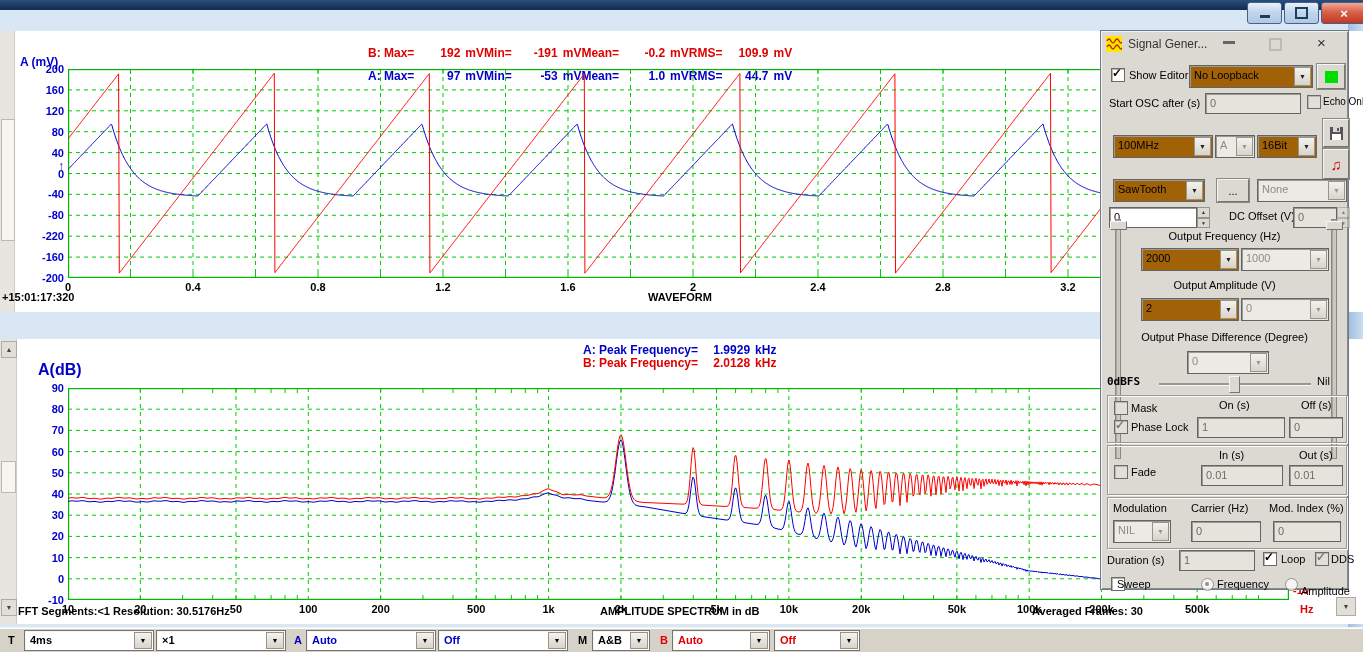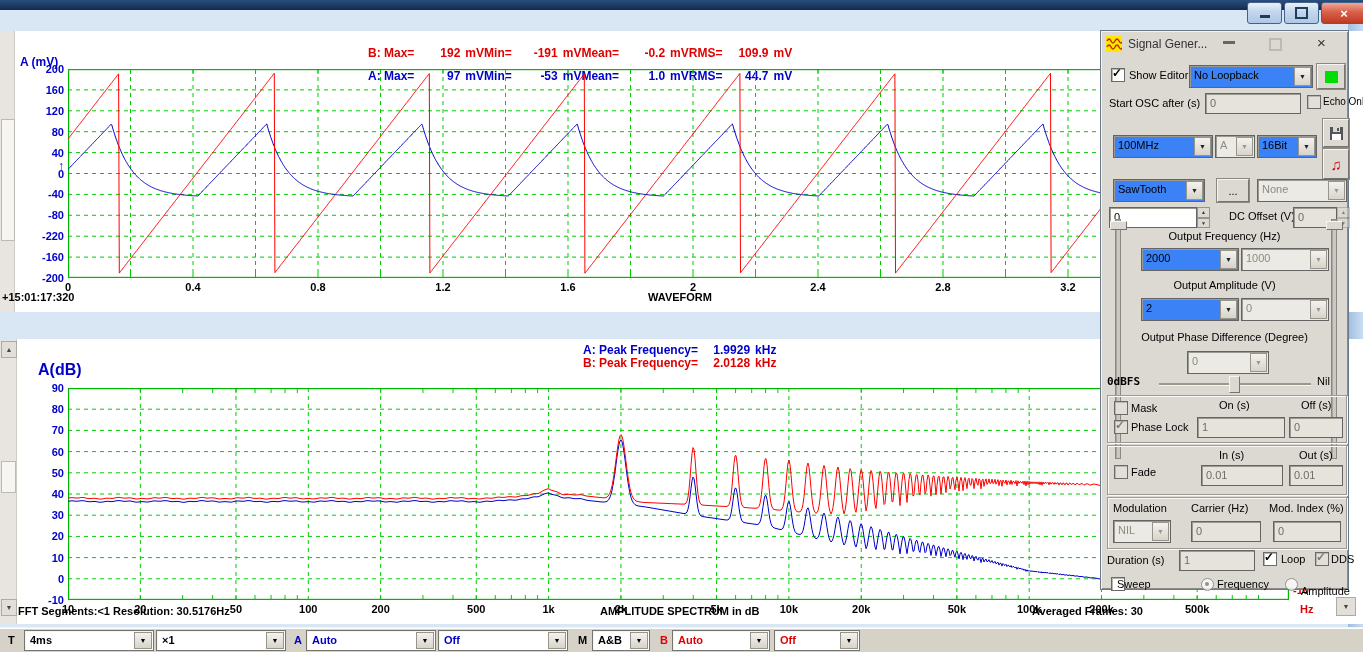--- a/index.html
+++ b/index.html
@@ -29,21 +29,21 @@
   .sbv{background:#E8E5E0;border-right:1px solid #CFCCC5}
   .sbthumb{position:absolute;left:1px;width:12px;background:#F6F5F2;border:1px solid #BDBab2}
   .sbbtn{position:absolute;left:1px;width:14px;height:15px;background:#E2DFD9;border:1px solid #AEABA3;
          display:flex;align-items:center;justify-content:center;font-size:7px;color:#444}
   
   .panel3d{background:#DCD9D3;border:1px solid #6B798C;
            box-shadow:inset 1px 1px 0 #F4F2EE, inset -1px -1px 0 #8E8B85}
   .grp{position:absolute;border:1px solid #9C9A94;box-shadow:1px 1px 0 #FAF9F7, inset 1px 1px 0 #FAF9F7}
   .grp .legend{position:absolute;top:-8px;left:8px;background:#DCD9D3;padding:0 3px;color:#000}
   .gtext{color:#8C8B84}
-  .combo{position:absolute;background:#3b82f6;border:1px solid #646464;
+  .combo{position:absolute;background:#a16207;border:1px solid #646464;
          box-shadow:inset 1px 1px 0 #9a9a92}
   .combo .t{position:absolute;left:4px;top:3px;white-space:nowrap}
   .combo .a{position:absolute;right:1px;top:1px;bottom:1px;width:15px;
             background:linear-gradient(#F4F2EE,#D8D4CC);border:1px solid #979589;
             display:flex;align-items:center;justify-content:center;font-size:7px;color:#222}
   .combo.dis{background:#ECEAE4}
   .combo.dis .t{color:#8C8B84}
   .combo.dis .a{color:#9a988e}
   .field{position:absolute;background:#fff;border:1px solid #646464;box-shadow:inset 1px 1px 0 #9a9a92}
   .field .t{position:absolute;left:4px;top:3px}

